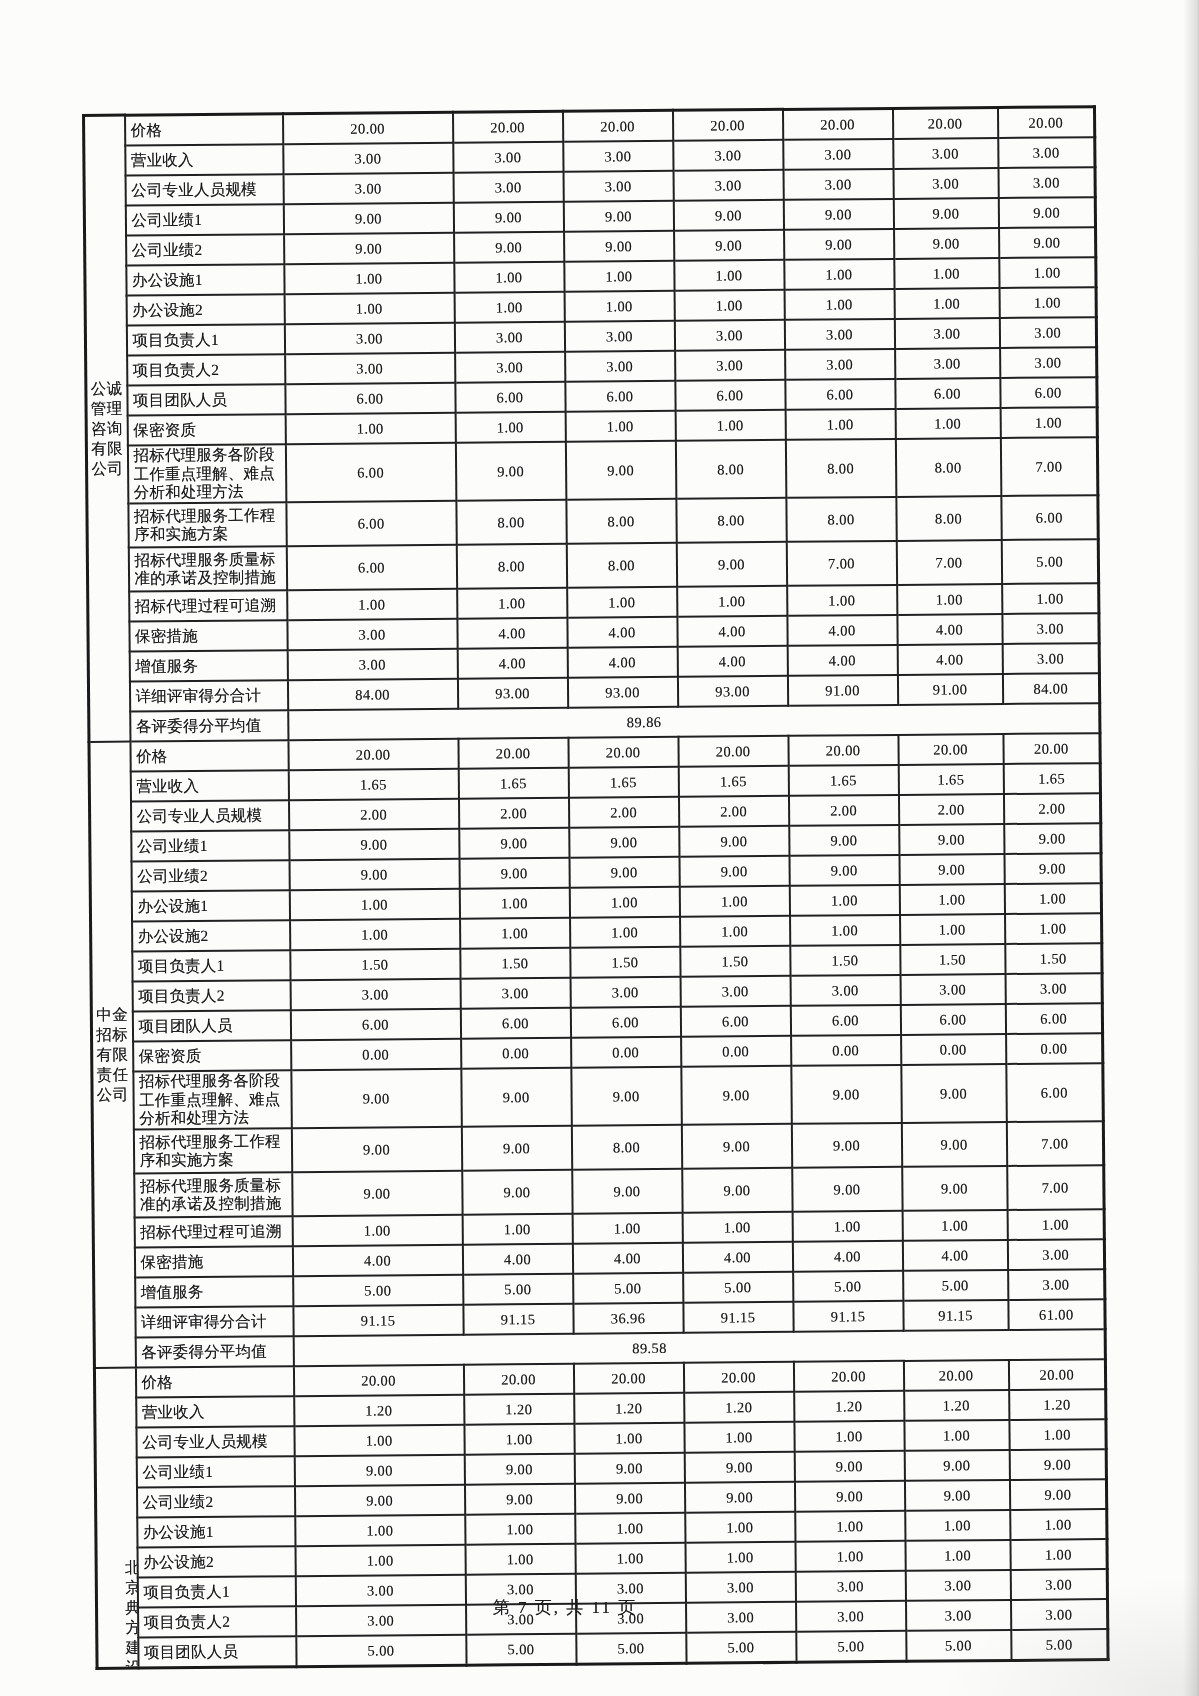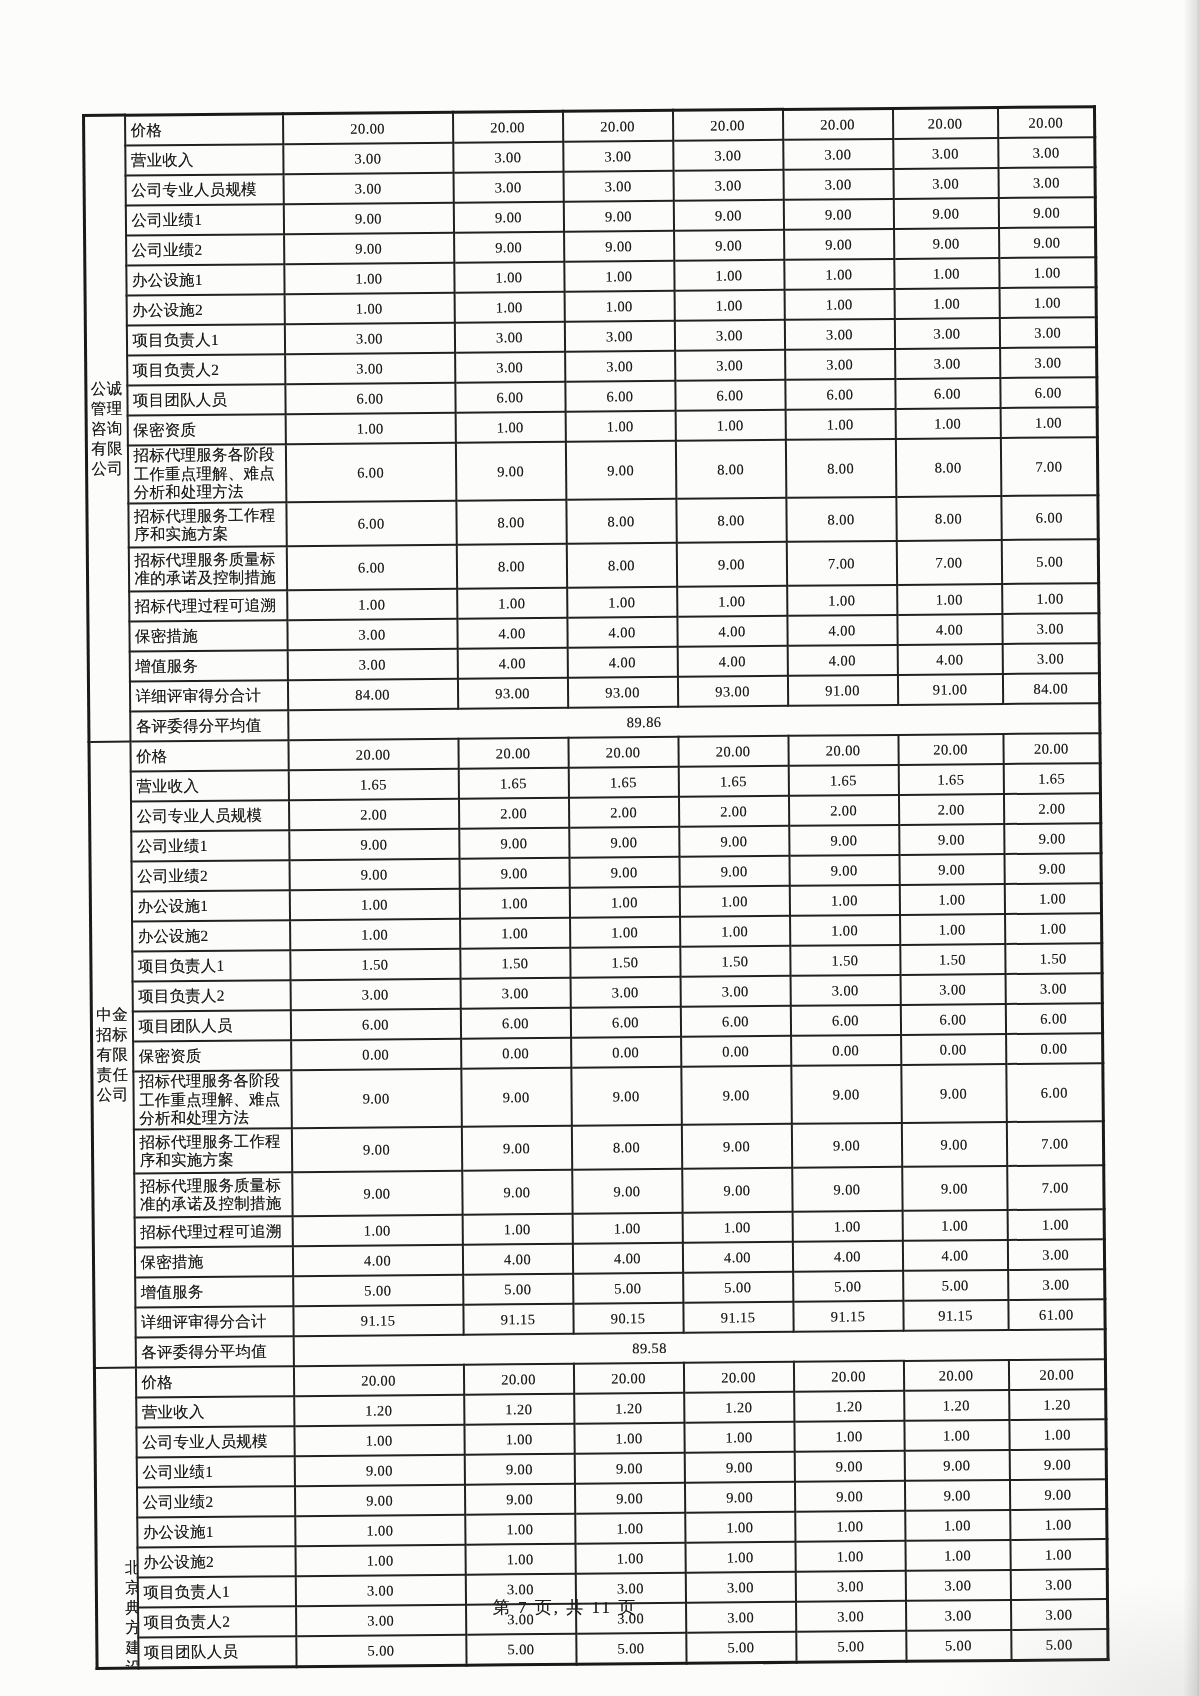--- a/index.html
+++ b/index.html
@@ -461,21 +461,21 @@
             <td class="score-cell">5.00</td>
             <td class="score-cell">5.00</td>
             <td class="score-cell">5.00</td>
             <td class="score-cell">5.00</td>
             <td class="score-cell">3.00</td>
           </tr>
           <tr class="h1">
             <td class="label-cell">详细评审得分合计</td>
             <td class="score-cell">91.15</td>
             <td class="score-cell">91.15</td>
-            <td class="score-cell">90.15</td>
+            <td class="score-cell">36.96</td>
             <td class="score-cell">91.15</td>
             <td class="score-cell">91.15</td>
             <td class="score-cell">91.15</td>
             <td class="score-cell">61.00</td>
           </tr>
           <tr class="h1">
             <td class="label-cell">各评委得分平均值</td>
             <td class="average-cell" colspan="7">89.58</td>
           </tr>
           <tr class="h1">

